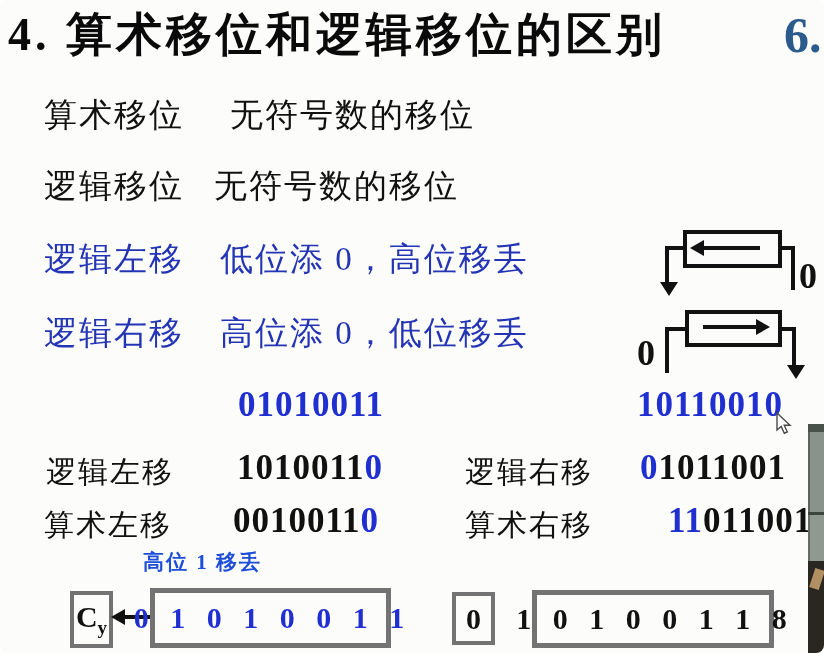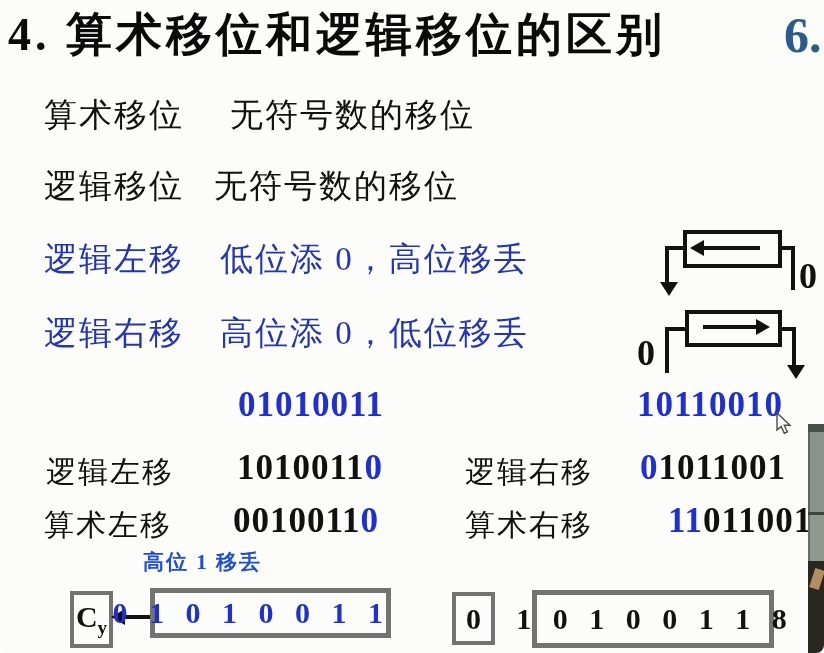--- a/index.html
+++ b/index.html
@@ -92,21 +92,21 @@
   <div class="abs num" style="left:668px; top:501px;"><span class="nblue">11</span><span>011001</span></div>
 
   <div class="abs note" style="left:143px; top:548px;">高位 1 移丢</div>
 
   <div>
     <div class="rbox" style="left:70px; top:591px; width:43px; height:57px; border-width:4px;">
       <span class="cytext"><span>C</span><sub>y</sub></span>
     </div>
     <div class="hl" style="left:115px; top:615px; width:36px;"></div>
     <div class="tri tri-left" style="left:111px; top:609px;"></div>
-    <div class="rbox" style="left:150px; top:588px; width:241px; height:50px;justify-content:flex-end;">
+    <div class="rbox" style="left:150px; top:588px; width:241px; height:60px;">
       <span class="regtext nblue">0 1 0 1 0 0 1 1</span>
     </div>
     <div class="rbox" style="left:452px; top:592px; width:43px; height:53px; border-width:4px;">
       <span class="regtext" style="letter-spacing:0;">0</span>
     </div>
     <div class="rbox" style="left:532px; top:590px; width:242px; height:58px;">
       <span class="regtext">1 0 1 0 0 1 1 8</span>
     </div>
   </div>
 

